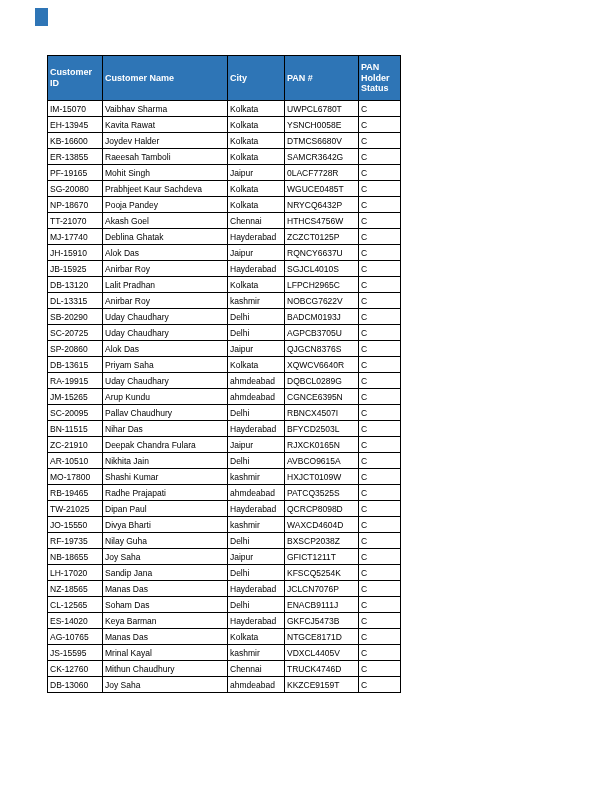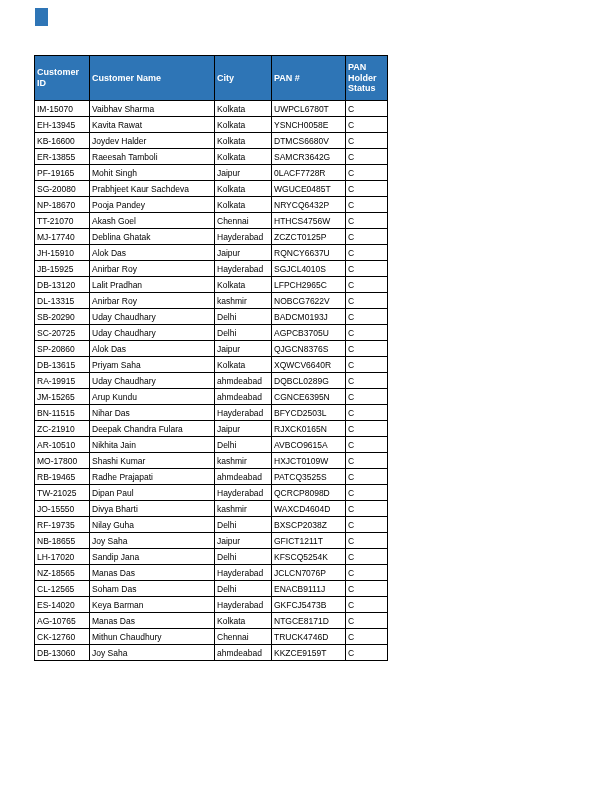--- a/index.html
+++ b/index.html
@@ -18,21 +18,21 @@
   .blue-marker {
     position: absolute;
     left: 35px;
     top: 8px;
     width: 13px;
     height: 18px;
     background: #2E75B6;
   }
   table.sheet {
     position: absolute;
-    left: 34px;
+    left: 47px;
     top: 55px;
     border-collapse: collapse;
     table-layout: fixed;
   }
   table.sheet th, table.sheet td {
     border: 1px solid #000000;
     padding: 0 2px;
     overflow: hidden;
     white-space: nowrap;
   }
@@ -211,20 +211,27 @@
           <td>C</td>
         </tr>
         <tr>
           <td>JM-15265</td>
           <td>Arup Kundu</td>
           <td>ahmdeabad</td>
           <td>CGNCE6395N</td>
           <td>C</td>
         </tr>
         <tr>
+          <td>SC-20095</td>
+          <td>Pallav Chaudhury</td>
+          <td>Delhi</td>
+          <td>RBNCX4507I</td>
+          <td>C</td>
+        </tr>
+        <tr>
           <td>BN-11515</td>
           <td>Nihar Das</td>
           <td>Hayderabad</td>
           <td>BFYCD2503L</td>
           <td>C</td>
         </tr>
         <tr>
           <td>ZC-21910</td>
           <td>Deepak Chandra Fulara</td>
           <td>Jaipur</td>
@@ -306,20 +313,27 @@
           <td>Keya Barman</td>
           <td>Hayderabad</td>
           <td>GKFCJ5473B</td>
           <td>C</td>
         </tr>
         <tr>
           <td>AG-10765</td>
           <td>Manas Das</td>
           <td>Kolkata</td>
           <td>NTGCE8171D</td>
+          <td>C</td>
+        </tr>
+        <tr>
+          <td>JS-15595</td>
+          <td>Mrinal Kayal</td>
+          <td>kashmir</td>
+          <td>VDXCL4405V</td>
           <td>C</td>
         </tr>
         <tr>
           <td>CK-12760</td>
           <td>Mithun Chaudhury</td>
           <td>Chennai</td>
           <td>TRUCK4746D</td>
           <td>C</td>
         </tr>
         <tr>

